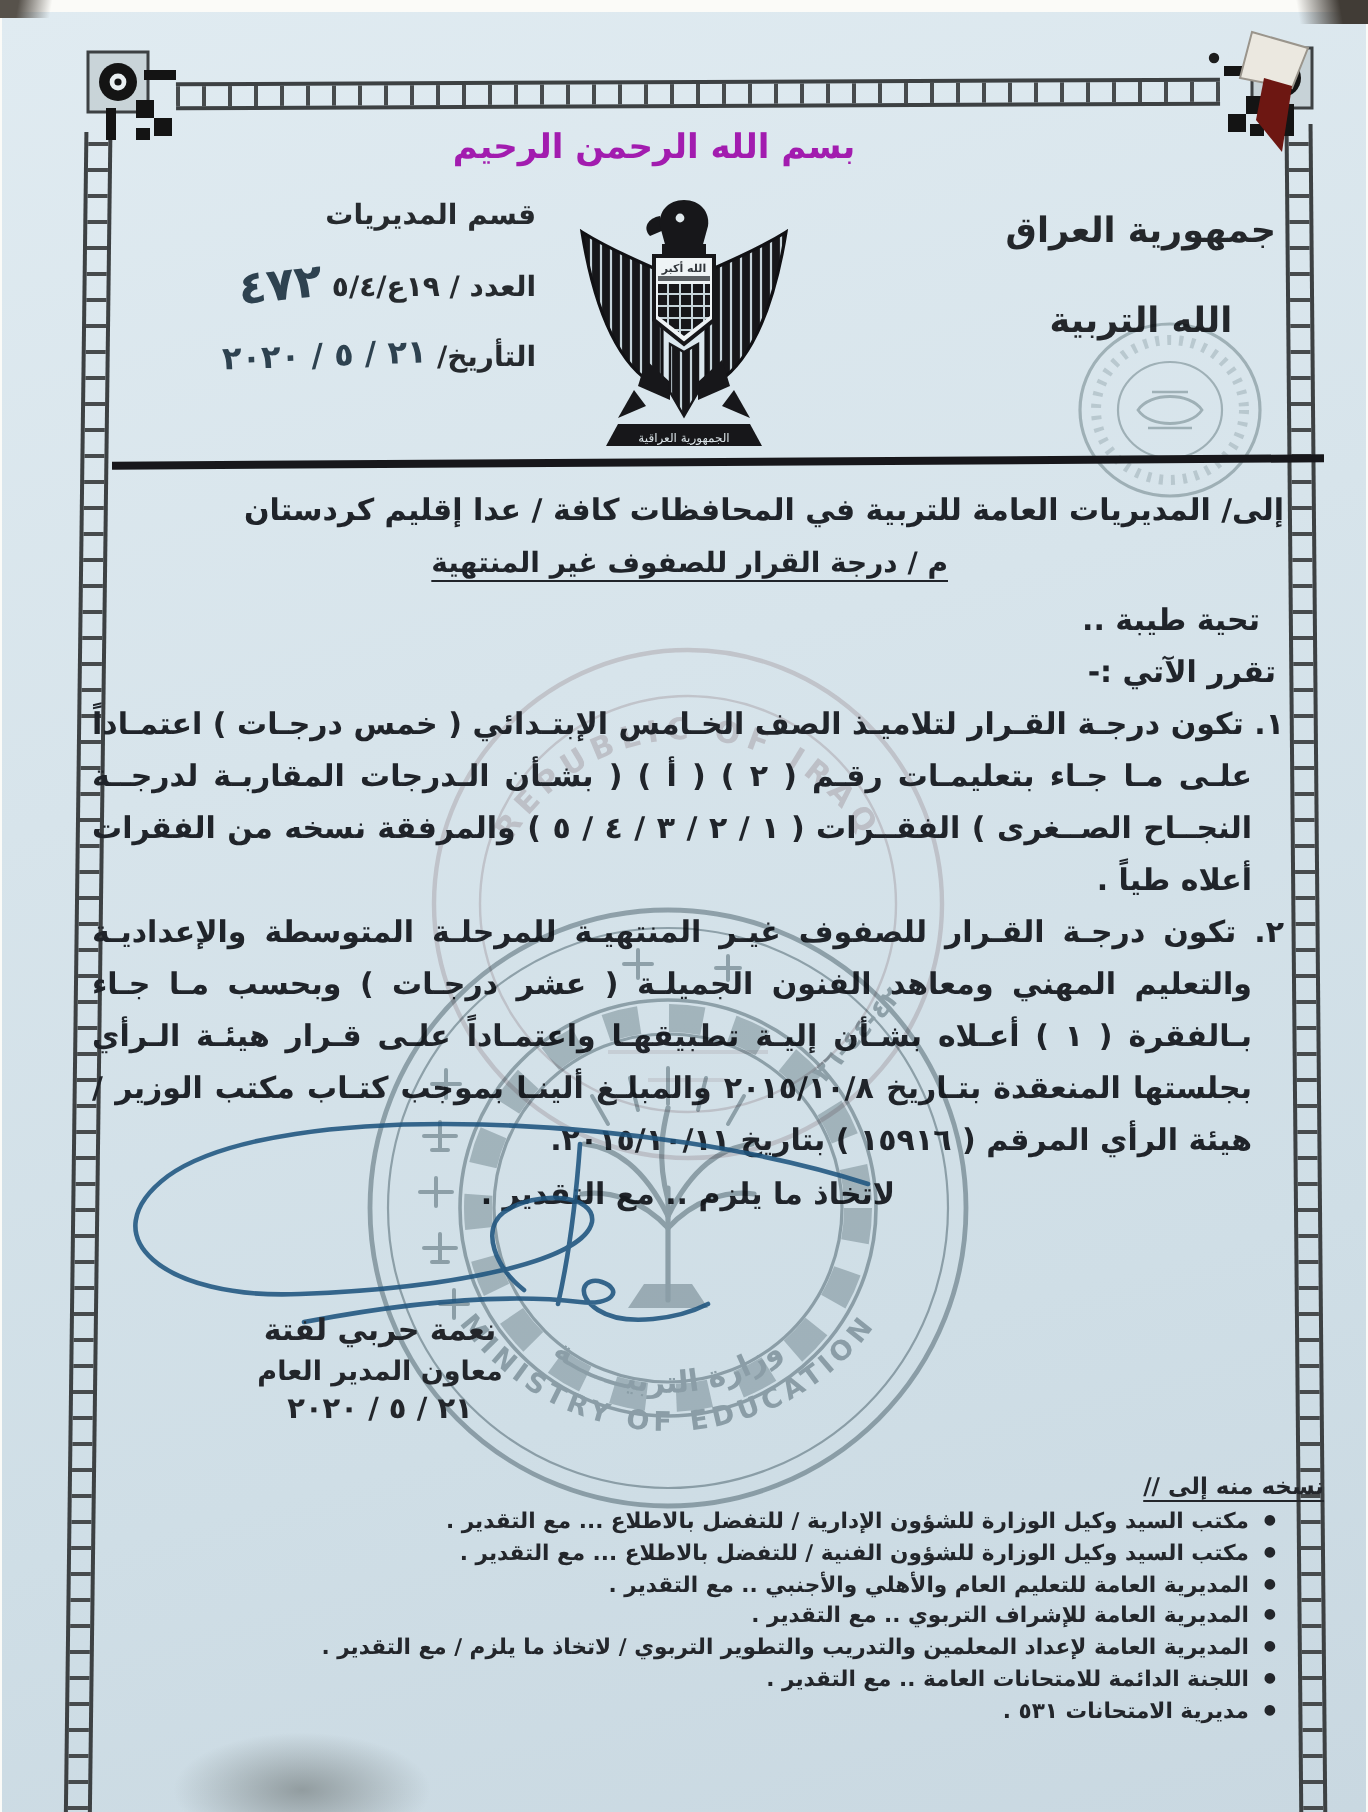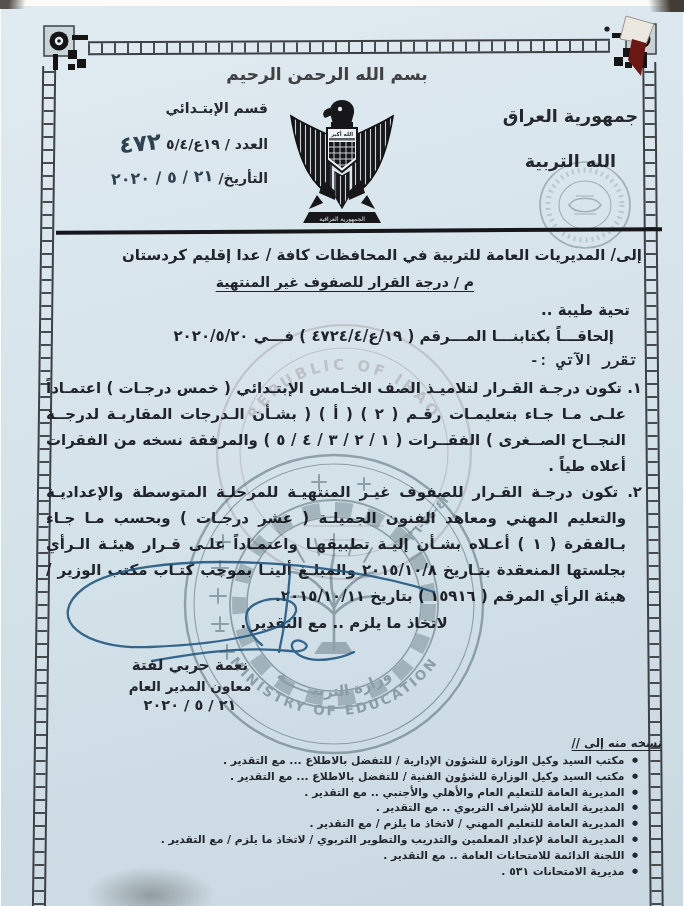--- a/index.html
+++ b/index.html
@@ -19,39 +19,39 @@
   .ladder-v{position:absolute;width:10px;
             border-left:2px solid #3d4143;border-right:2px solid #3d4143;
             background:repeating-linear-gradient(0deg,#474b4d 0 2px,transparent 2px 13px);}
   .ladder-left{left:37px;top:66px;bottom:-12px;transform:rotate(0.7deg);}
   .ladder-right{right:24px;top:62px;bottom:-12px;transform:rotate(-0.5deg);}
   .corner{position:absolute;width:46px;height:46px;}
   .corner-tl{left:42px;top:24px;}
   .corner-tr{right:26px;top:22px;transform:scaleX(-1);}
   
   .basmala{position:absolute;top:64px;left:0;right:30px;text-align:center;
-           font-size:17px;font-weight:bold;color:#404040;direction:rtl;}
+           font-size:17px;font-weight:bold;color:#a21caf;direction:rtl;}
   .hdr-right{position:absolute;top:94px;right:46px;text-align:center;direction:rtl;
              font-size:17.5px;font-weight:bold;color:#24272b;line-height:45px;}
   .hdr-left{position:absolute;top:92px;left:56px;width:212px;direction:rtl;text-align:right;
             font-size:14px;font-weight:bold;color:#262a2e;line-height:33px;white-space:nowrap;}
   .hand{display:inline-block;font-size:23px;font-weight:600;color:#2e4250;
         transform:rotate(-6deg) translateY(2px);letter-spacing:2px;}
   .hand-sm{display:inline-block;font-size:16px;font-weight:600;color:#2e4250;
         transform:rotate(-2deg);letter-spacing:1px;}
   .divider{position:absolute;top:229px;left:56px;right:22px;height:3.5px;background:#17171b;
            transform:rotate(-0.35deg);}
   
   .doc-body{position:absolute;top:242px;left:46px;right:42px;direction:rtl;text-align:right;
             font-weight:bold;color:#20242a;font-size:15px;line-height:26px;}
   .subject{width:fit-content;margin:1px 168px 0 auto;text-decoration:underline;
            text-underline-offset:4px;font-size:14px;}
   .greeting{padding-right:12px;margin-top:2px;}
   .ref-line{padding-right:28px;}
-  .decision{padding-right:4px;font-family:Liberation Mono, monospace;}
+  .decision{padding-right:4px;}
   .item{text-align:justify;padding-right:16px;text-indent:-16px;margin:0;}
   .closing{text-align:center;margin-top:1px;}
   
   .sig-block{position:absolute;top:656px;left:92px;width:196px;text-align:center;direction:rtl;
              color:#23262b;font-weight:bold;}
   .sig-name{font-size:15px;}
   .sig-title{font-size:13.5px;margin-top:4px;}
   .sig-date{font-size:14.5px;margin-top:3px;letter-spacing:1px;}
   
   .copy-label{position:absolute;top:736px;right:22px;direction:rtl;font-size:11.5px;
@@ -119,21 +119,21 @@
 
   <svg class="overlay stamp" style="left:536px;top:158px;width:98px;height:94px;opacity:.5;" viewBox="0 0 98 94">
     <ellipse cx="49" cy="47" rx="45" ry="43" fill="none" stroke="#78898c" stroke-width="1.6"></ellipse>
     <ellipse cx="49" cy="47" rx="37" ry="35" fill="none" stroke="#78898c" stroke-width="5" stroke-dasharray="2 4" opacity=".55"></ellipse>
     <ellipse cx="49" cy="47" rx="26" ry="24" fill="none" stroke="#78898c" stroke-width="1.1"></ellipse>
     <path d="M33 47 c6 -9 26 -9 32 0 c-6 9 -26 9 -32 0 Z" fill="none" stroke="#78898c" stroke-width="1.4"></path>
     <path d="M40 38 h18 M38 56 h22" stroke="#78898c" stroke-width="1.2"></path>
   </svg>
 
   <div class="hdr-left">
-    <div>قسم الإبتـدائي</div>
+    <div>قسم المديريات</div>
     <div><span>العدد / ١٩ع/٥/٤</span>
       <span class="hand">٤٧٢</span></div>
     <div><span>التأريخ/</span>
       <span class="hand-sm">٢١ / ٥ / ٢٠٢٠</span></div>
   </div>
 
   <svg class="overlay" style="left:283px;top:96px;width:118px;height:132px;" viewBox="0 0 118 132">
     <defs>
       <pattern id="fe" width="5" height="6" patternUnits="userSpaceOnUse">
         <rect width="5" height="6" fill="#17171a"></rect>
@@ -174,21 +174,20 @@
     <text font-size="15" letter-spacing="3.5" fill="#a98b8e" font-weight="bold">
       <textPath href="#rep-arc" startOffset="50%" text-anchor="middle">REPUBLIC OF IRAQ</textPath>
     </text>
     <path d="M96 210 h80 M116 224 h40" stroke="#b29598" stroke-width="2" opacity=".6"></path>
   </svg>
 
   <div class="doc-body">
     <div>إلى/ المديريات العامة للتربية في المحافظات كافة / عدا إقليم كردستان</div>
     <div class="subject">م / درجة القرار للصفوف غير المنتهية</div>
     <div class="greeting">تحية طيبة ..</div>
-    <div class="ref-line">إلحاقـــاً بكتابنـــا المـــرقم ( ١٩/ع/٤٧٢٤/٤ ) فـــي ٢٠٢٠/٥/٢٠</div>
     <div class="decision">تقرر الآتي :-</div>
     <p class="item">١. تكون درجـة القـرار لتلاميـذ الصف الخـامس الإبتـدائي ( خمس درجـات ) اعتمـاداً علـى مـا جـاء بتعليمـات رقـم ( ٢ ) ( أ ) ( بشـأن الـدرجات المقاربـة لدرجــة النجــاح الصــغرى ) الفقــرات ( ١ / ٢ / ٣ / ٤ / ٥ ) والمرفقة نسخه من الفقرات أعلاه طياً .</p>
     <p class="item">٢. تكون درجـة القـرار للصفوف غيـر المنتهيـة للمرحلـة المتوسطة والإعداديـة والتعليم المهني ومعاهد الفنون الجميلـة ( عشر درجـات ) وبحسب مـا جـاء بـالفقرة ( ١ ) أعـلاه بشـأن إليـة تطبيقهـا واعتمـاداً علـى قـرار هيئـة الـرأي بجلستها المنعقدة بتـاريخ ٢٠١٥/١٠/٨ والمبلـغ ألينـا بموجب كتـاب مكتب الوزير / هيئة الرأي المرقم ( ١٥٩١٦ ) بتاريخ ٢٠١٥/١٠/١١.</p>
     <div class="closing">لاتخاذ ما يلزم .. مع التقدير .</div>
   </div>
 
   <svg class="overlay stamp" style="left:172px;top:442px;width:324px;height:324px;opacity:.58;" viewBox="0 0 324 324">
     <g stroke="#6d8086" fill="none">
       <circle cx="162" cy="162" r="149" stroke-width="2.4"></circle>
       <circle cx="162" cy="162" r="140" stroke-width="1.1"></circle>
@@ -244,20 +243,19 @@
     <div class="sig-title">معاون المدير العام</div>
     <div class="sig-date">٢١ / ٥ / ٢٠٢٠</div>
   </div>
 
   <div class="copy-label">نسخه منه إلى //</div>
   <ul class="recipients">
     <li>مكتب السيد وكيل الوزارة للشؤون الإدارية / للتفضل بالاطلاع ... مع التقدير .</li>
     <li>مكتب السيد وكيل الوزارة للشؤون الفنية / للتفضل بالاطلاع ... مع التقدير .</li>
     <li>المديرية العامة للتعليم العام والأهلي والأجنبي .. مع التقدير .</li>
     <li>المديرية العامة للإشراف التربوي .. مع التقدير .</li>
-    <li>المديرية العامة للتعليم المهني / لاتخاذ ما يلزم / مع التقدير .</li>
     <li>المديرية العامة لإعداد المعلمين والتدريب والتطوير التربوي / لاتخاذ ما يلزم / مع التقدير .</li>
     <li>اللجنة الدائمة للامتحانات العامة .. مع التقدير .</li>
     <li>مديرية الامتحانات ٥٣١ .</li>
   </ul>
 
   <div class="smudge"></div>
 </div>
 
 </body></html>

